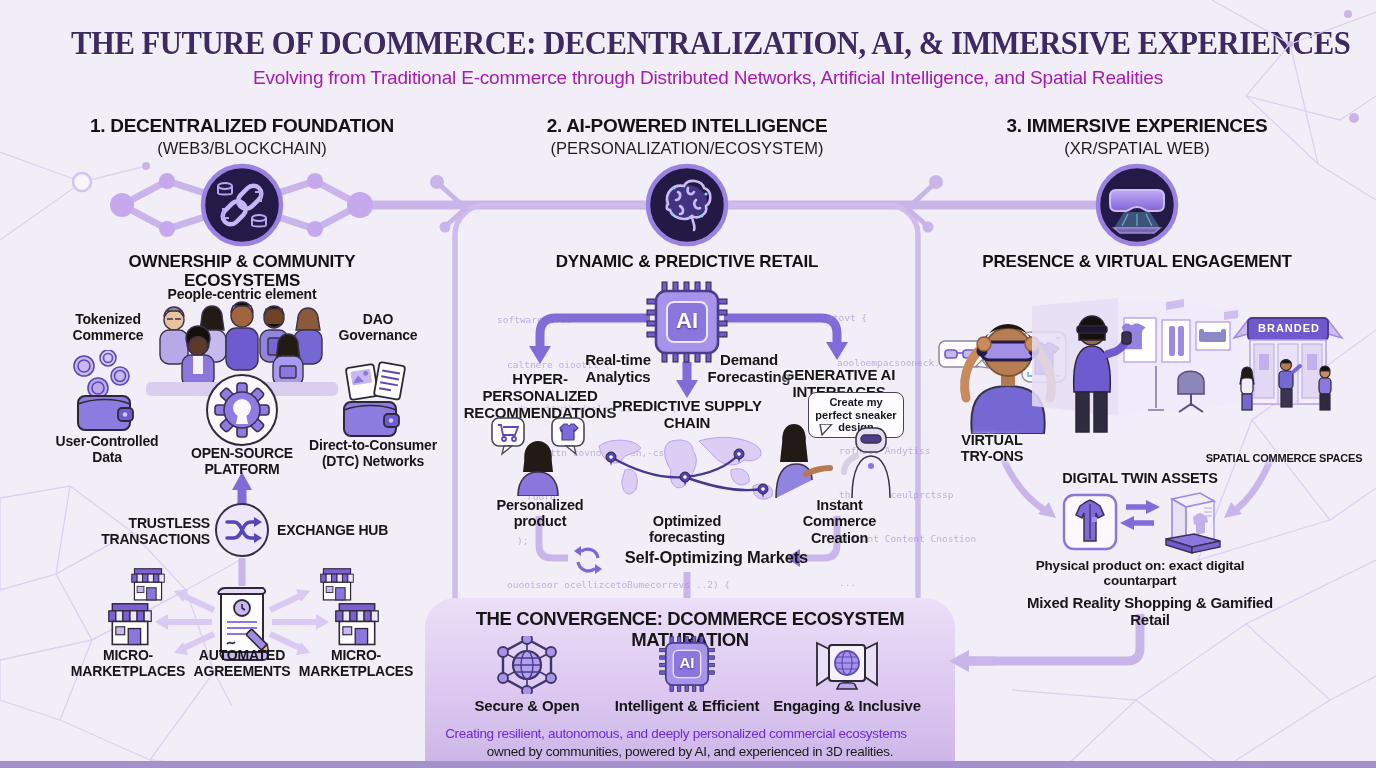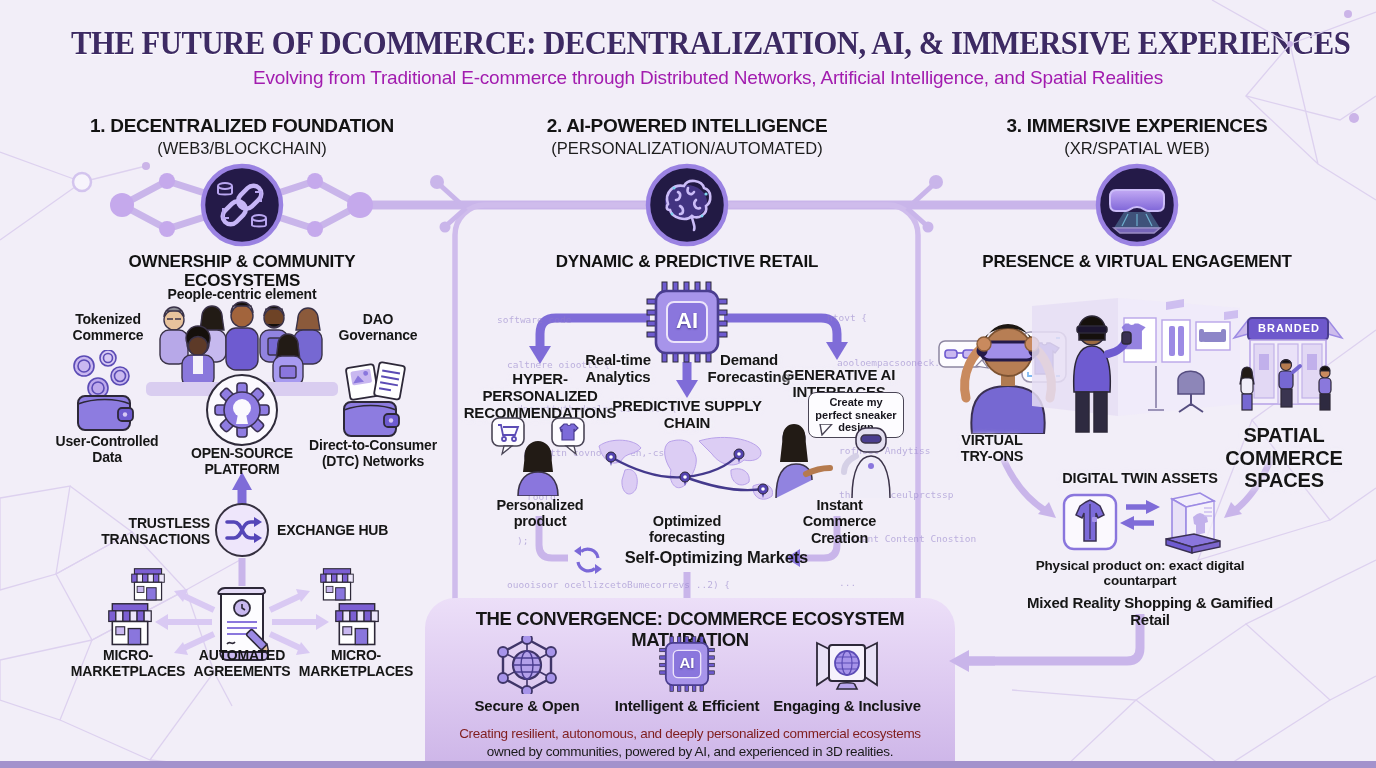--- a/index.html
+++ b/index.html
@@ -167,21 +167,21 @@
     <path d="M28,14 H60" stroke="#c9b5ea" stroke-width="9" fill="none"></path>
     <polygon points="14,14 34,3 34,25" fill="#c9b5ea"></polygon>
   </svg>
 
   <div id="title"><span>THE FUTURE OF DCOMMERCE: DECENTRALIZATION, AI, &amp; IMMERSIVE EXPERIENCES</span></div>
   <div id="subtitle">Evolving from Traditional E-commerce through Distributed Networks, Artificial Intelligence, and Spatial Realities</div>
 
   <div class="colhead z5" style="left:42px;top:116px;width:400px;">1. DECENTRALIZED FOUNDATION</div>
   <div class="colparen z5" style="left:42px;top:139px;width:400px;">(WEB3/BLOCKCHAIN)</div>
   <div class="colhead z5" style="left:487px;top:116px;width:400px;">2. AI-POWERED INTELLIGENCE</div>
-  <div class="colparen z5" style="left:487px;top:139px;width:400px;">(PERSONALIZATION/AUTOMATED)</div>
+  <div class="colparen z5" style="left:487px;top:139px;width:400px;">(PERSONALIZATION/ECOSYSTEM)</div>
   <div class="colhead z5" style="left:937px;top:116px;width:400px;">3. IMMERSIVE EXPERIENCES</div>
   <div class="colparen z5" style="left:937px;top:139px;width:400px;">(XR/SPATIAL WEB)</div>
 
   <svg class="abs z5" width="86" height="86" style="left:199px;top:162px;" viewBox="0 0 86 86">
     <circle cx="43" cy="43" r="39" fill="#241a48" stroke="#9a82e2" stroke-width="4.5"></circle>
     <g transform="translate(43,43) rotate(-45)" stroke="#c6b5f7" stroke-width="4.5" fill="none">
       <rect x="-24" y="-8" width="26" height="16" rx="8"></rect>
       <rect x="-2" y="-8" width="26" height="16" rx="8"></rect>
     </g>
     <g stroke="#b9a6f0" stroke-width="2" fill="none">
@@ -682,21 +682,21 @@
         <circle cx="7" cy="5" r="5" fill="#c98a5e"></circle>
           <path d="M2,3 a5,5 0 0 1 10,0 Z" fill="#15100c"></path>
         <rect x="1" y="10" width="12" height="16" rx="4" fill="#8a78dc"></rect>
           <rect x="2" y="26" width="10" height="16" fill="#2e2a40"></rect>
       </g>
     </g>
   </svg>
   <div class="lbl z5" style="left:1250px;top:322px;width:78px;font-size:11px;color:#fff;letter-spacing:1px;">BRANDED</div>
 
   <div class="lbl z5 glow" style="left:950px;top:432px;width:84px;font-size:14.5px;">VIRTUAL TRY-ONS</div>
-  <div class="lbl z5 glow" style="left:1202px;top:424px;width:164px;font-size:20px;">SPATIAL COMMERCE SPACES</div>
+  <div class="lbl z5 glow" style="left:1202px;top:452px;width:164px;font-size:11px;">SPATIAL COMMERCE SPACES</div>
   <div class="lbl z5 glow" style="left:1060px;top:470px;width:160px;font-size:14.5px;">DIGITAL TWIN ASSETS</div>
 
   <svg class="abs z5" width="56" height="58" style="left:1062px;top:493px;" viewBox="0 0 56 58">
     <rect x="2" y="2" width="52" height="54" rx="10" fill="#fbf9fe" stroke="#8a76dd" stroke-width="2.4"></rect>
     <path d="M18,13 L24,9 L28,7 L32,9 L38,13 L42,22 L36,25 L34,20 V48 H22 V20 L20,25 L14,22 Z" fill="#7c6bd9" stroke="#3a3052" stroke-width="1.5"></path>
     <path d="M28,11 V46" stroke="#3a3052" stroke-width="1.2"></path>
     <rect x="30" y="24" width="5" height="5" rx="1" fill="#a794ea"></rect>
   </svg>
 
   <svg class="abs z5" width="64" height="70" style="left:1160px;top:487px;" viewBox="0 0 64 70">
@@ -774,18 +774,18 @@
         <ellipse cx="32" cy="26" rx="5" ry="12"></ellipse>
         <path d="M20,26 h24 M22,20 h20 M22,32 h20"></path>
       </g>
     <path d="M24,48 C24,45 40,45 40,48 L42,52 H22 Z" fill="#b9a6ec" stroke="#2d2838" stroke-width="1.6"></path>
   </svg>
 
   <div class="lbl z5" style="left:462px;top:698px;width:130px;font-size:15px;">Secure &amp; Open</div>
   <div class="lbl z5" style="left:607px;top:698px;width:160px;font-size:15px;">Intelligent &amp; Efficient</div>
   <div class="lbl z5" style="left:767px;top:698px;width:160px;font-size:15px;">Engaging &amp; Inclusive</div>
 
-  <div class="lbl z5" style="left:425px;top:726px;width:530px;font-size:13.5px;font-weight:400;letter-spacing:-0.3px;color:#7f1d1d;">Creating resilient, autonomous, and deeply personalized commercial ecosystems</div>
+  <div class="lbl z5" style="left:411px;top:726px;width:530px;font-size:13.5px;font-weight:400;letter-spacing:-0.3px;color:#6d28d9;">Creating resilient, autonomous, and deeply personalized commercial ecosystems</div>
   <div class="lbl z5" style="left:425px;top:744px;width:530px;font-size:13.5px;font-weight:400;letter-spacing:-0.3px;color:#1a1a1a;">owned by communities, powered by AI, and experienced in 3D realities.</div>
 
   <div class="abs" style="left:0;top:761px;width:1376px;height:7px;background:#a392cc;z-index:6;"></div>
 
 </div>
 
 </body></html>

